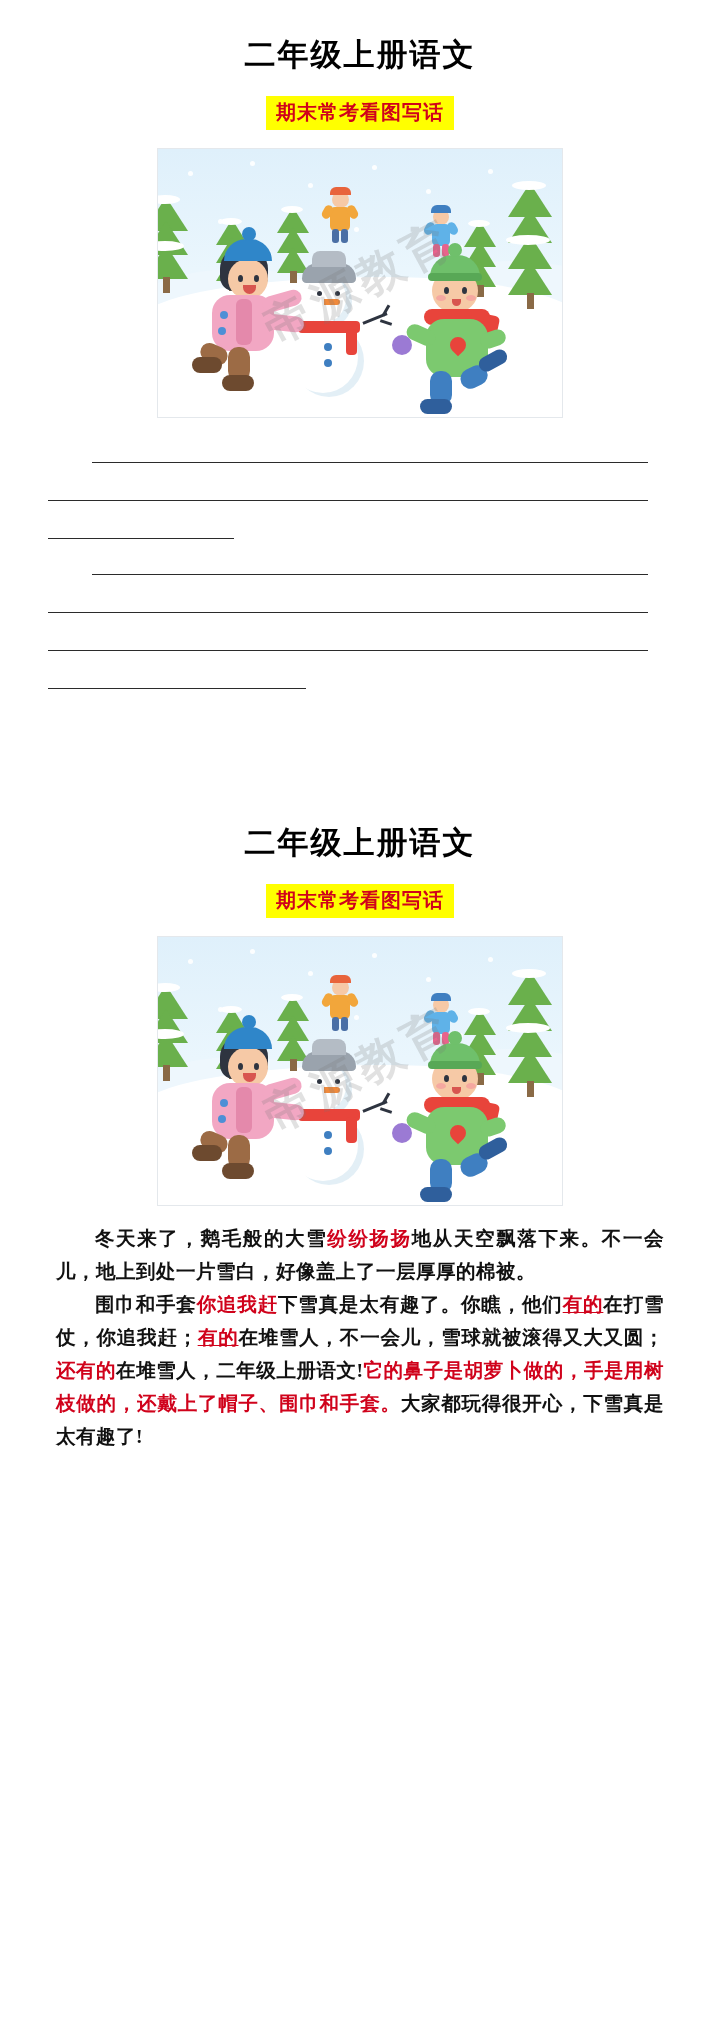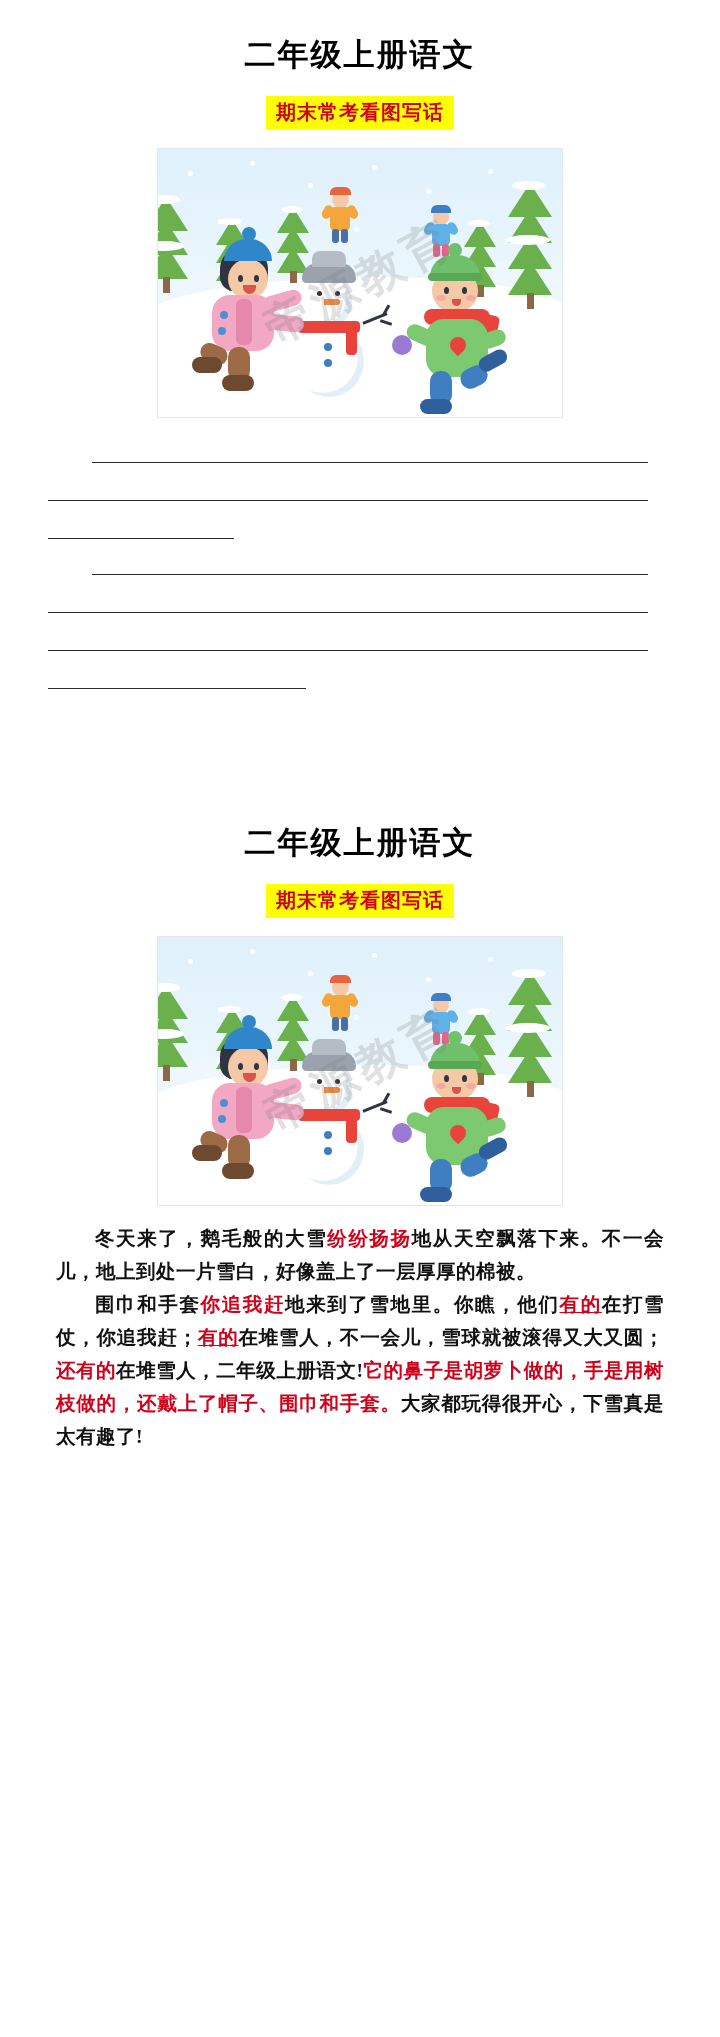--- a/index.html
+++ b/index.html
@@ -460,16 +460,16 @@
 
       <div class="watermark">帝源教育</div>
     </div>
   </div>
 
   <div class="text-body">
     <p>
       <span>冬天来了，鹅毛般的大雪</span><span class="hl">纷纷扬扬</span><span>地从天空飘落下来。不一会儿，地上到处一片雪白，好像盖上了一层厚厚的棉被。</span>
     </p>
     <p>
-      <span>围巾和手套</span><span class="hl">你追我赶</span><span>地来到了雪地里。你瞧，他们</span><span class="hl-u">有的</span><span>在打雪仗，你追我赶；</span><span class="hl-u">有的</span><span>在堆雪人，不一会儿，雪球就被滚得又大又圆；</span><span class="hl">还有的</span><span>在堆雪人，二年级上册语文!</span><span class="hl">它的鼻子是胡萝卜做的，手是用树枝做的，还戴上了帽子、围巾和手套。</span><span>大家都玩得很开心，下雪真是太有趣了!</span>
+      <span>围巾和手套</span><span class="hl">你追我赶</span><span>下雪真是太有趣了。你瞧，他们</span><span class="hl-u">有的</span><span>在打雪仗，你追我赶；</span><span class="hl-u">有的</span><span>在堆雪人，不一会儿，雪球就被滚得又大又圆；</span><span class="hl">还有的</span><span>在堆雪人，二年级上册语文!</span><span class="hl">它的鼻子是胡萝卜做的，手是用树枝做的，还戴上了帽子、围巾和手套。</span><span>大家都玩得很开心，下雪真是太有趣了!</span>
     </p>
   </div>
 </div>
 
 </body></html>

